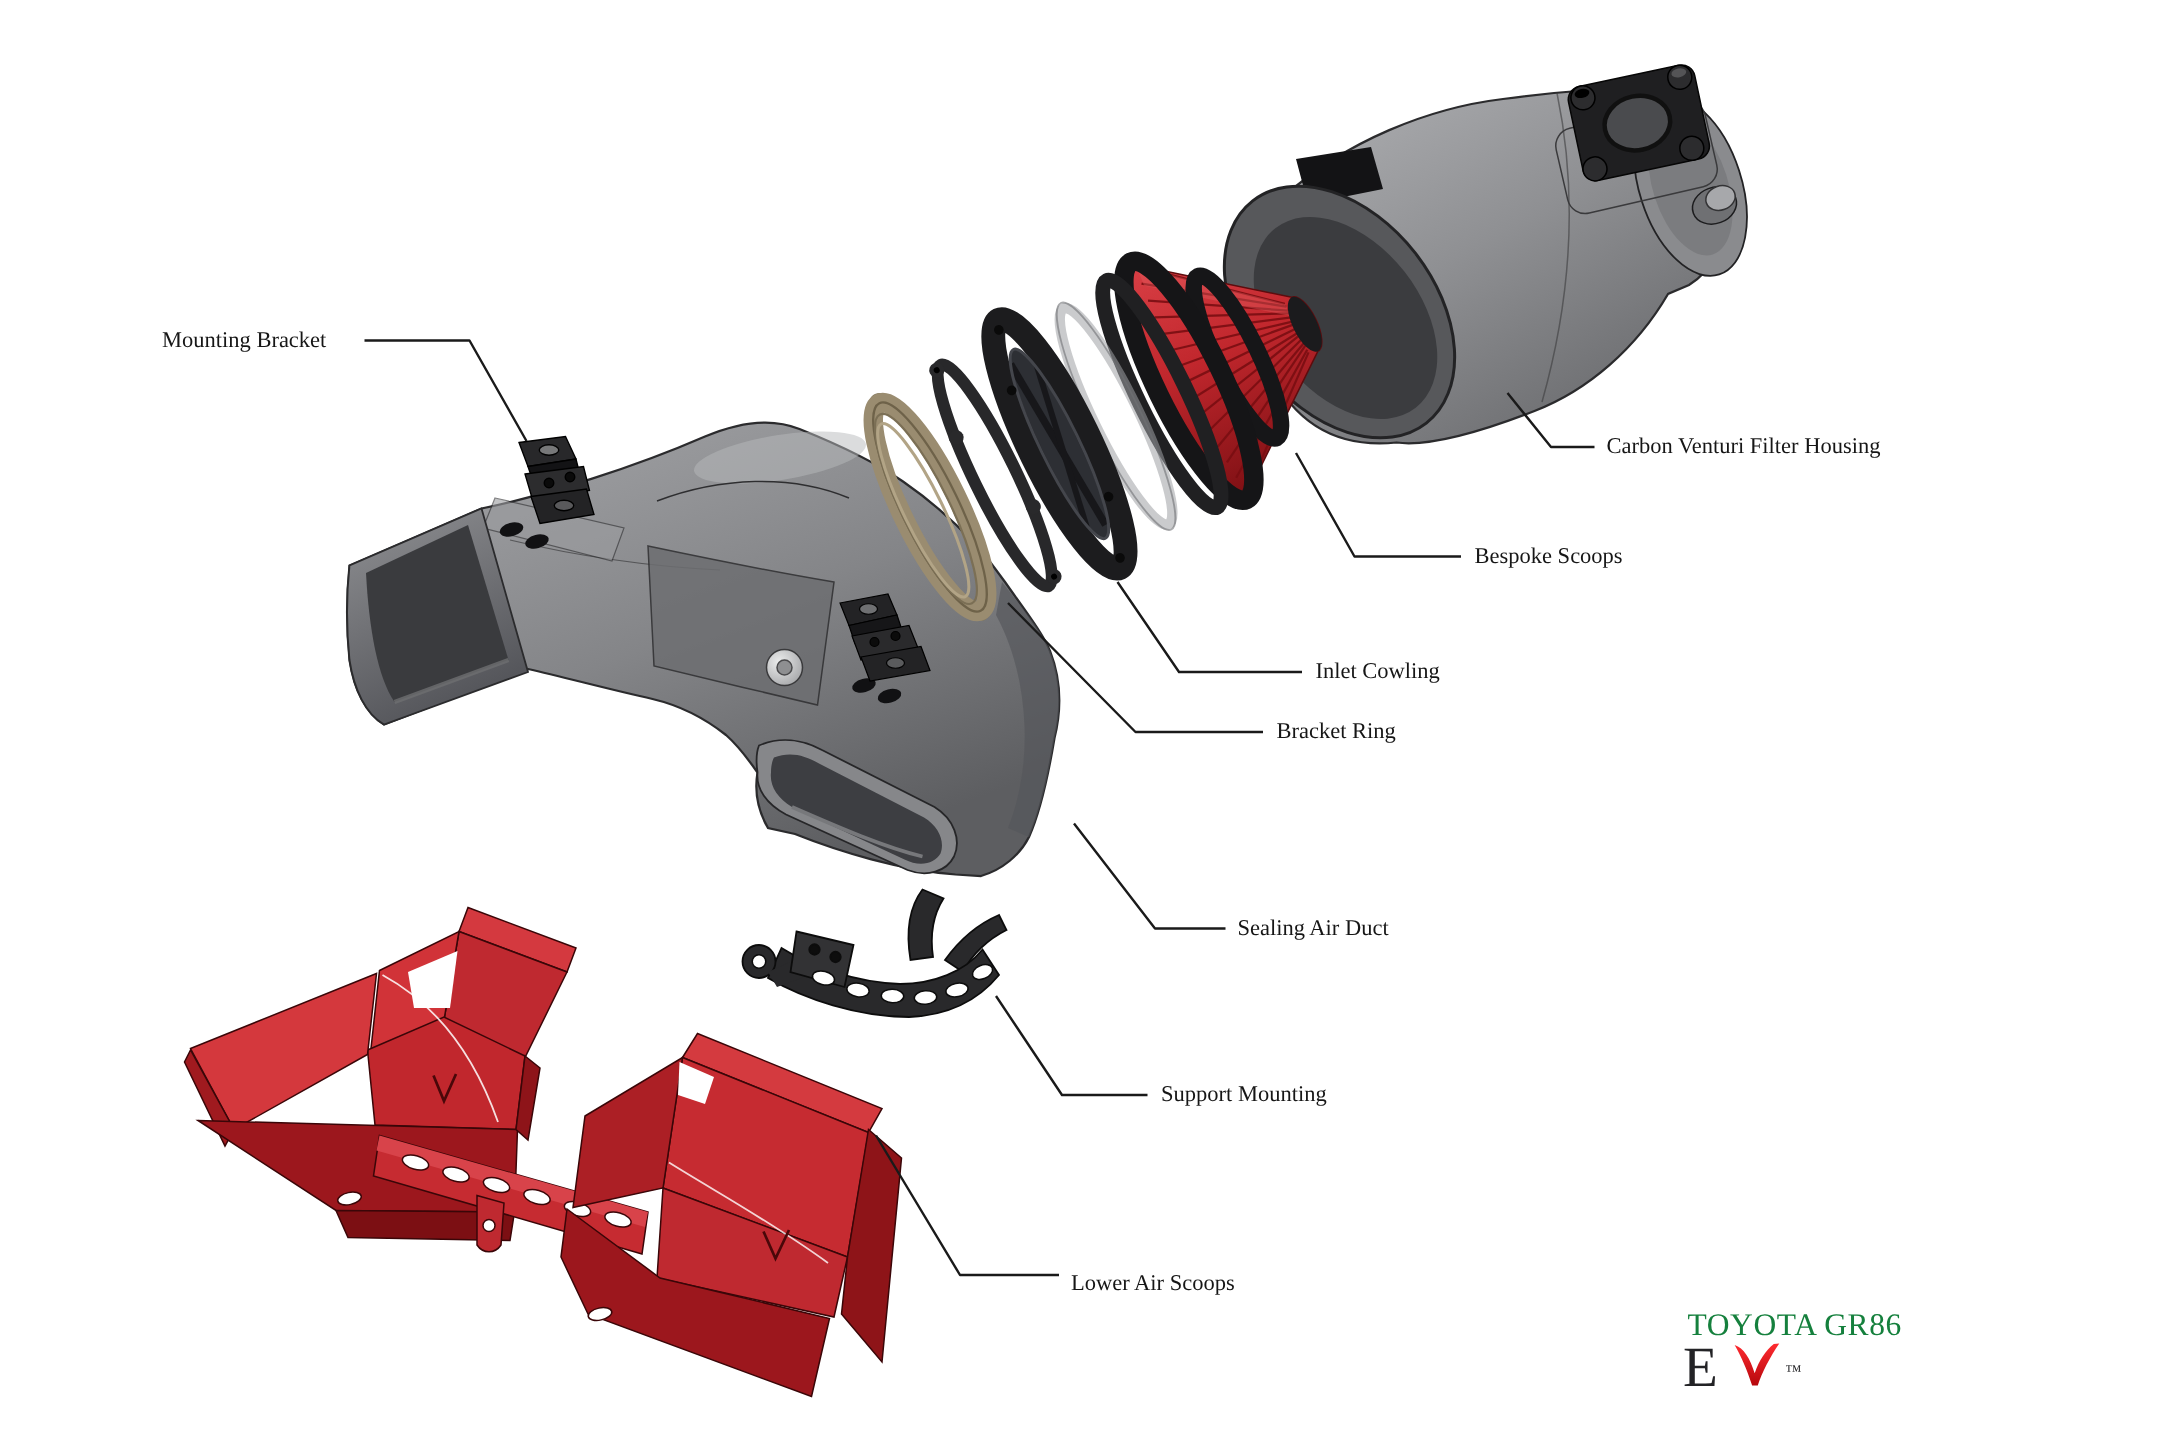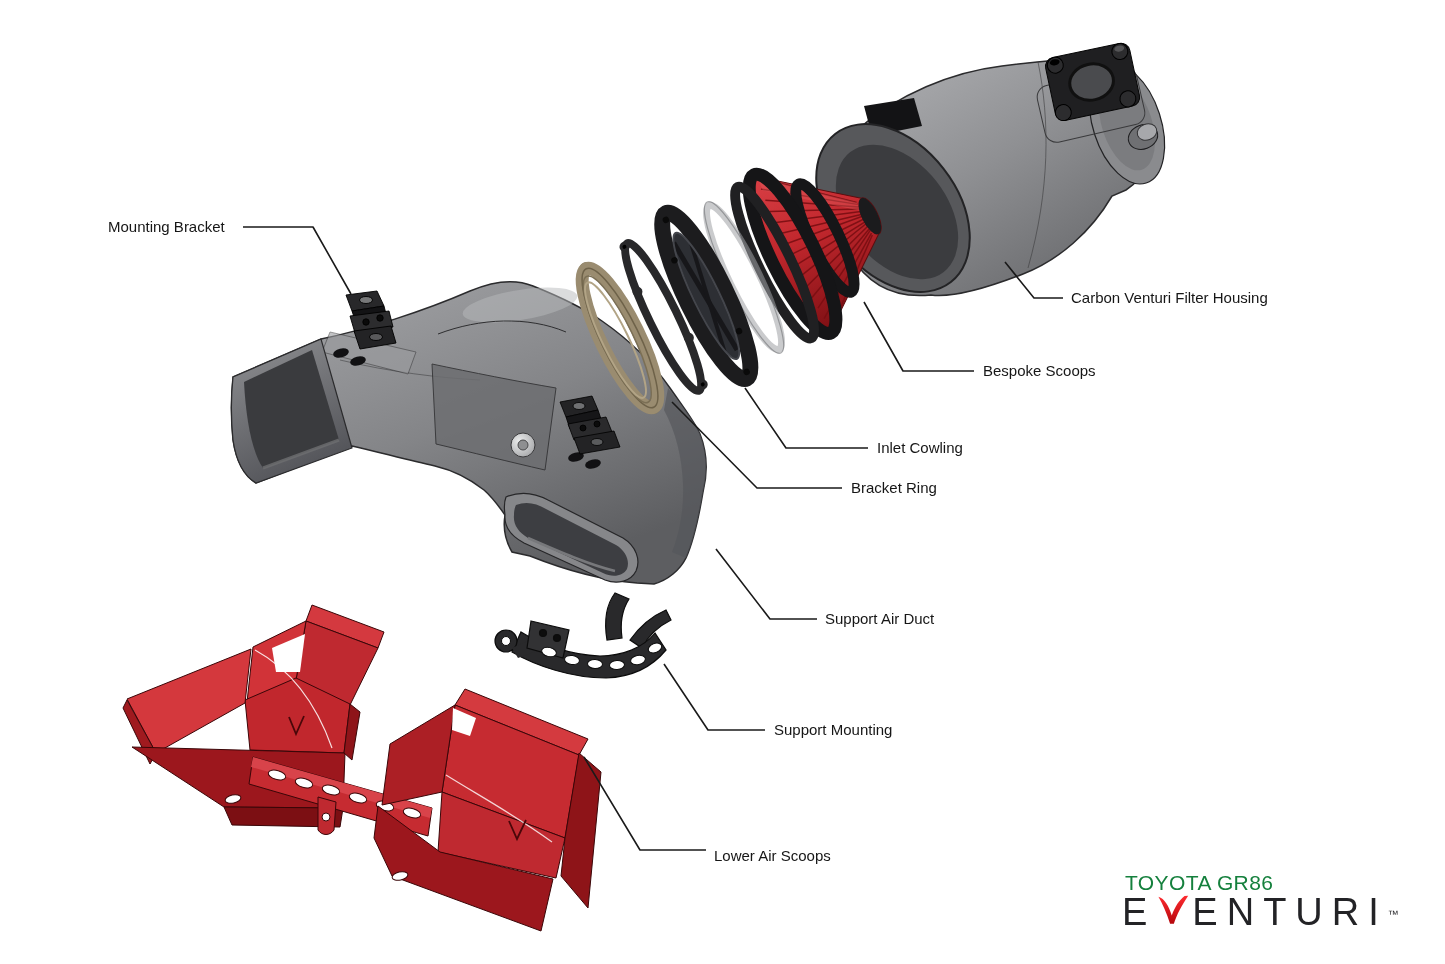--- a/index.html
+++ b/index.html
@@ -1,17 +1,17 @@
 <!DOCTYPE html>
 <html><head>
 <meta charset="utf-8">
 <style>
   html,body{margin:0;padding:0;background:#ffffff;}
   .stage{position:relative;width:1445px;height:964px;background:#fff;overflow:hidden;
-         font-family:Liberation Sans, sans-serif;}
+         font-family:Liberation Serif, serif;}
   .stage svg.scene{position:absolute;left:0;top:0;}
   .lbl{position:absolute;font-size:15px;line-height:18px;color:#161616;white-space:nowrap;}
   .vehicle{position:absolute;left:1125px;top:871px;font-size:21px;letter-spacing:0.4px;
            color:#15803d;white-space:nowrap;}
   .brand{position:absolute;left:1122px;top:893px;display:flex;align-items:flex-start;
          color:#232326;font-size:38px;font-weight:400;letter-spacing:9px;line-height:38px;
          white-space:nowrap;}
   .brand .vmark{width:34px;height:30px;margin:2px 2px 0 0;flex:0 0 auto;}
   .brand .tm{font-size:11px;letter-spacing:0;margin-top:2px;color:#232326;}
 </style>
@@ -260,28 +260,27 @@
     <polyline points="765,730 708,730 664,664"></polyline>
     <polyline points="706,850 640,850 584,757"></polyline>
   </g>
 </svg>
 
 <div class="lbl" style="left:108px;top:218px">Mounting Bracket</div>
 <div class="lbl" style="left:1071px;top:289px">Carbon Venturi Filter Housing</div>
 <div class="lbl" style="left:983px;top:362px">Bespoke Scoops</div>
 <div class="lbl" style="left:877px;top:439px">Inlet Cowling</div>
 <div class="lbl" style="left:851px;top:479px">Bracket Ring</div>
-<div class="lbl" style="left:825px;top:610px">Support Air Duct</div>
+<div class="lbl" style="left:825px;top:610px">Sealing Air Duct</div>
 <div class="lbl" style="left:774px;top:721px">Support Mounting</div>
 <div class="lbl" style="left:714px;top:847px">Lower Air Scoops</div>
 
 <div class="vehicle">TOYOTA GR86</div>
 <div class="brand">
   <span>E</span>
   <svg class="vmark" viewBox="0 0 28 24">
     <path d="M2,1 C7,2.5 10.5,8.5 13,16.5 C15.5,9.5 19,4 23.5,0.5 L26.5,0.2
              C21.5,7.5 17,16 14.7,23.3 L11.6,23.3 C8.8,14.5 5.5,7 2,1 Z" fill="url(#gVred2)"></path>
   </svg>
-  <span>ENTURI</span>
   <span class="tm">™</span>
 </div>
 
 </div>
 
 </body></html>

